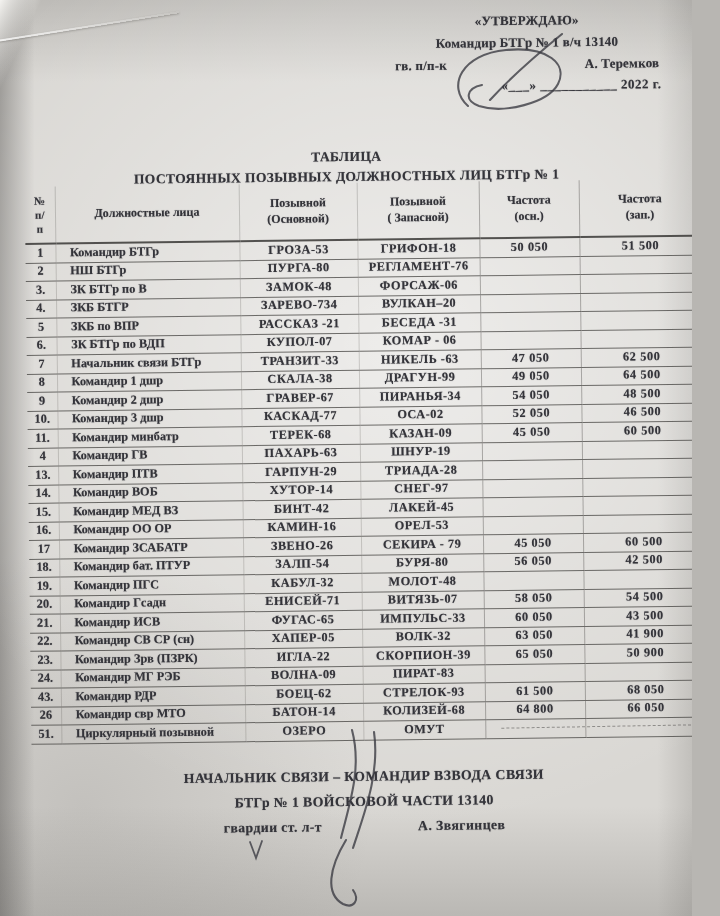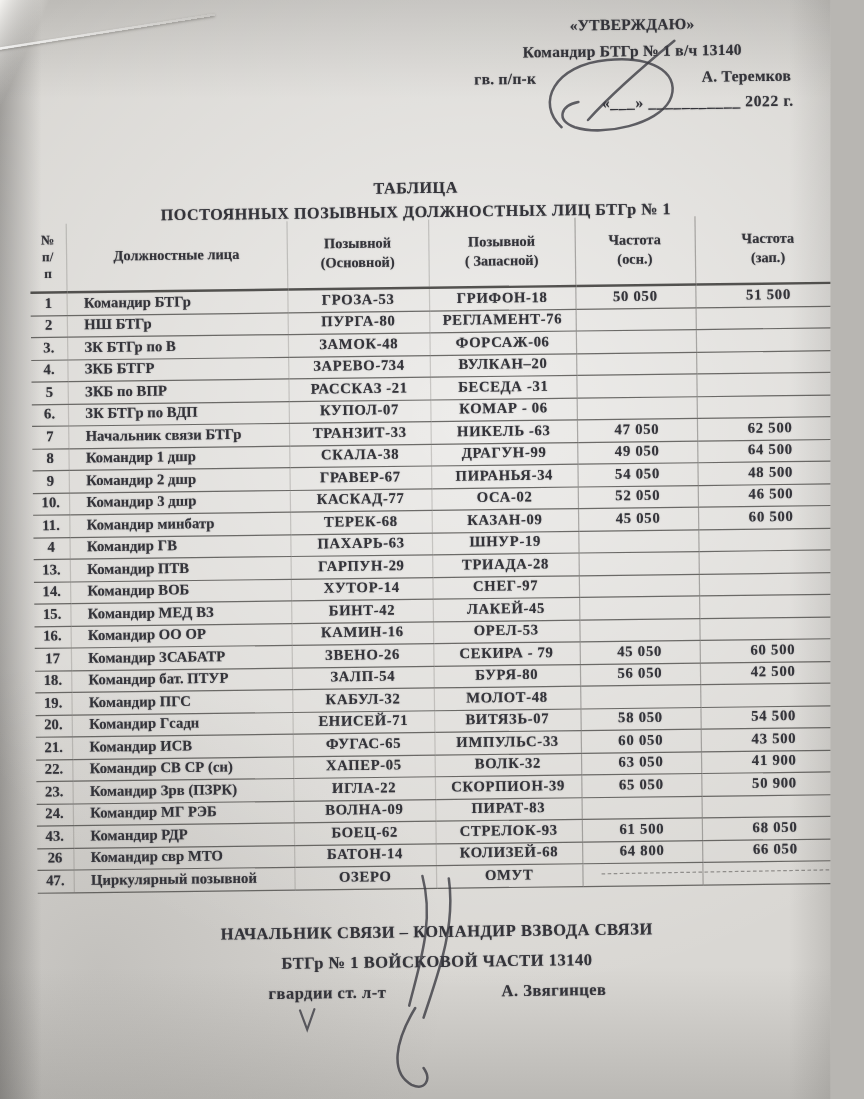--- a/index.html
+++ b/index.html
@@ -340,21 +340,21 @@
   </tr>
           <tr>
     <td class="c-num">26</td>
     <td class="c-pos">Командир свр МТО</td>
     <td class="c-cs">БАТОН-14</td>
     <td class="c-cs">КОЛИЗЕЙ-68</td>
     <td class="c-f">64 800</td>
     <td class="c-f">66 050</td>
   </tr>
           <tr>
-    <td class="c-num">47.</td>
+    <td class="c-num">51.</td>
     <td class="c-pos">Циркулярный позывной</td>
     <td class="c-cs">ОЗЕРО</td>
     <td class="c-cs">ОМУТ</td>
     <td class="c-f"></td>
     <td class="c-f"></td>
   </tr>
         </tbody>
     </table>
 
     <div class="artifact-line"></div>

